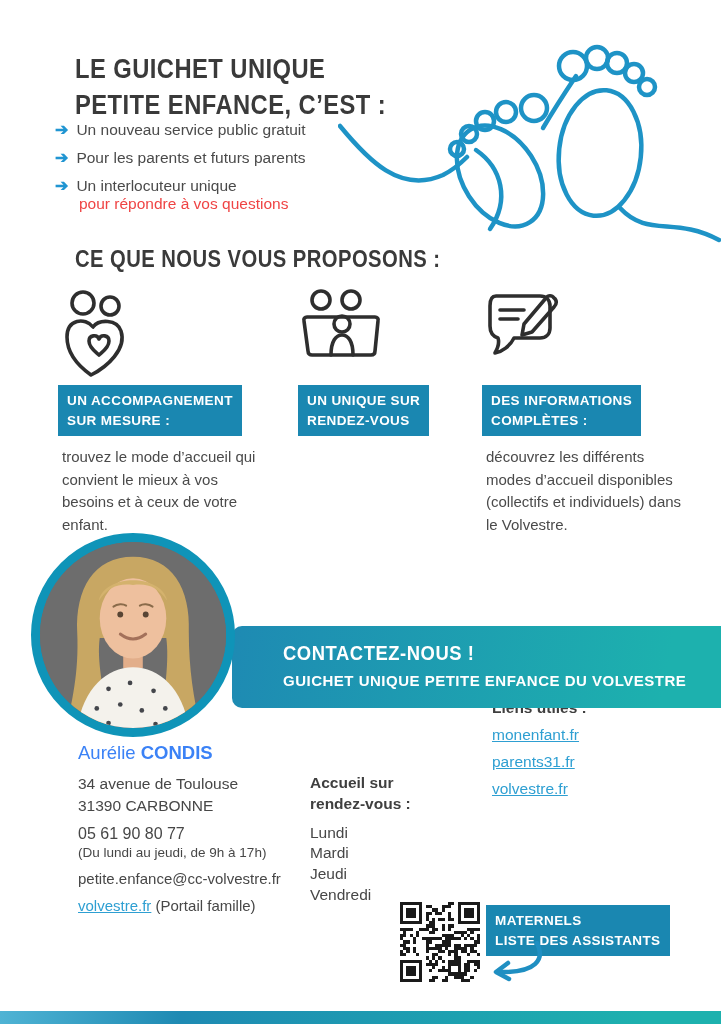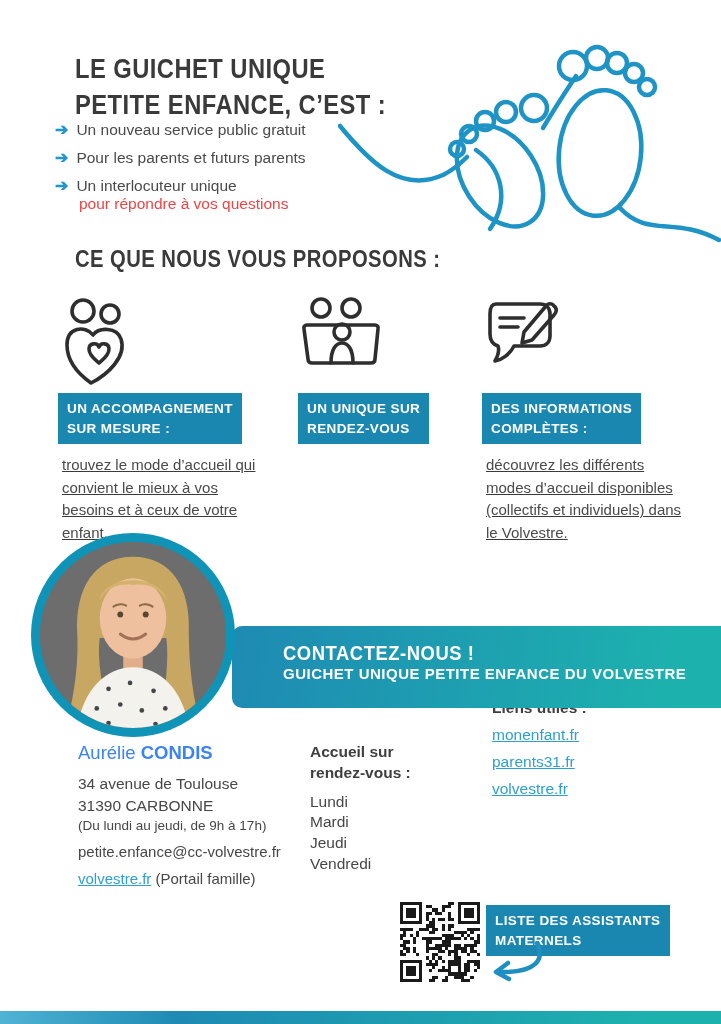--- a/index.html
+++ b/index.html
@@ -11,47 +11,47 @@
   .title{position:absolute;left:75px;top:52px;font-weight:900;font-size:27px;line-height:1.32;
     color:#3a3a3a;letter-spacing:.5px;transform:scaleX(.88);transform-origin:left top;white-space:nowrap;}
   .bullets{position:absolute;left:55px;top:120px;}
   .bullet-row{display:flex;align-items:flex-start;margin-bottom:7px;font-size:15.5px;color:#4a4a4a;line-height:1.35;}
   .bullet-arrow{color:#2095d2;font-weight:700;font-size:16px;margin-right:8px;line-height:1.3;}
   .bullet-line2{margin-left:24px;font-size:15.5px;color:#ef4444;margin-top:-2px;}
   .feet{position:absolute;left:338px;top:8px;width:383px;height:245px;}
   
   .section-title{position:absolute;left:75px;top:246px;font-weight:900;font-size:23px;color:#3a3a3a;
     letter-spacing:.5px;transform:scaleX(.88);transform-origin:left top;white-space:nowrap;}
-  .offer{position:absolute;top:296px;text-decoration:underline;}
+  .offer{position:absolute;top:288px;}
   .offer.c1{left:58px;width:215px;}
   .offer.c2{left:298px;width:170px;}
   .offer.c3{left:482px;width:205px;}
   .offer-icon{height:95px;display:flex;align-items:flex-start;}
   .badge{display:inline-block;background:#1a87b1;color:#fff;font-weight:700;font-size:13.5px;
     letter-spacing:.4px;line-height:1.45;padding:6px 9px;margin-top:2px;}
   .offer-text{font-size:15px;line-height:1.5;color:#4a4a4a;margin-top:10px;margin-left:4px;}
   
   .banner{position:absolute;left:232px;top:626px;width:489px;height:82px;z-index:1;
     background:linear-gradient(100deg,#1e8ab3 0%,#1db1ae 88%);border-radius:10px 0 0 10px;}
   .banner-inner{padding:16px 16px 0 51px;color:#fff;}
   .banner-line1{font-weight:900;font-size:20px;letter-spacing:.6px;transform:scaleX(.92);transform-origin:left top;}
-  .banner-line2{font-weight:700;font-size:15px;letter-spacing:.5px;}
+  .banner-line2{font-weight:700;font-size:15px;letter-spacing:.5px;margin-top:7px;}
   .photo{position:absolute;left:31px;top:533px;width:186px;height:186px;border-radius:50%;
     border:9px solid #0f94b8;overflow:hidden;z-index:2;background:#6d6d6d;}
   
   .contact{position:absolute;left:78px;top:742px;width:235px;color:#474747;}
   .contact-name{font-size:18.5px;color:#3b82f6;}
   .contact-name .last{font-weight:700;}
   .contact-addr{margin-top:9px;font-size:15.5px;line-height:1.4;}
   .contact-phone{margin-top:9px;font-size:16px;}
   .contact-phone-note{margin-top:2px;font-size:13.5px;}
   .contact-email{margin-top:10px;font-size:15px;}
   .contact-portal{margin-top:10px;font-size:15px;}
   a.link{color:#2e9fd2;text-decoration:underline;cursor:pointer;}
-  .hours{position:absolute;left:310px;top:742px;width:160px;color:#474747;}
+  .hours{position:absolute;left:310px;top:773px;width:160px;color:#474747;}
   .hours-title{font-weight:700;font-size:15.5px;line-height:1.35;color:#3f3f3f;}
   .hours-days{margin-top:8px;font-size:15.5px;line-height:1.33;}
   .links{position:absolute;left:492px;top:699px;width:180px;}
   .links-title{font-weight:700;font-size:15.5px;color:#3f3f3f;}
   .links a.link{display:inline-block;font-size:15.5px;margin-top:9px;}
   
   .qr{position:absolute;left:400px;top:902px;width:80px;height:80px;}
   .qr-badge{position:absolute;left:486px;top:903px;}
   .qr-arrow{position:absolute;left:481px;top:941px;width:66px;height:42px;}
   
@@ -188,20 +188,21 @@
 
   <div class="contact">
     <div class="contact-name">
       <span>Aurélie</span>
       <span class="last">CONDIS</span>
     </div>
     <div class="contact-addr">
       <div>34 avenue de Toulouse</div>
       <div>31390 CARBONNE</div>
     </div>
+    <div class="contact-phone">05 61 90 80 77</div>
     <div class="contact-phone-note">(Du lundi au jeudi, de 9h à 17h)</div>
     <div class="contact-email">petite.enfance@cc-volvestre.fr</div>
     <div class="contact-portal">
       <a class="link">volvestre.fr</a>
       <span>(Portail famille)</span>
     </div>
   </div>
 
   <div class="hours">
     <div class="hours-title">
@@ -436,22 +437,22 @@
       <rect x="2" y="2" width="3" height="3" fill="#1a1a1a"></rect>
       <rect x="18" y="0" width="7" height="7" fill="#1a1a1a"></rect>
       <rect x="19" y="1" width="5" height="5" fill="#fff"></rect>
       <rect x="20" y="2" width="3" height="3" fill="#1a1a1a"></rect>
       <rect x="0" y="18" width="7" height="7" fill="#1a1a1a"></rect>
       <rect x="1" y="19" width="5" height="5" fill="#fff"></rect>
       <rect x="2" y="20" width="3" height="3" fill="#1a1a1a"></rect>
     </svg>
 
   <div class="badge qr-badge">
+    <div>MATERNELS</div>
     <div>LISTE DES ASSISTANTS</div>
-    <div>MATERNELS</div>
   </div>
 
   <svg class="qr-arrow" viewBox="0 0 66 42" stroke="#1f8fc2" stroke-width="4.5" fill="none" stroke-linecap="round" stroke-linejoin="round">
     <path d="M56,2 C64,18 56,32 18,31"></path>
     <path d="M27,22 L15,31 L28,38"></path>
   </svg>
 
   <div class="footer-bar"></div>
 
 </div>

